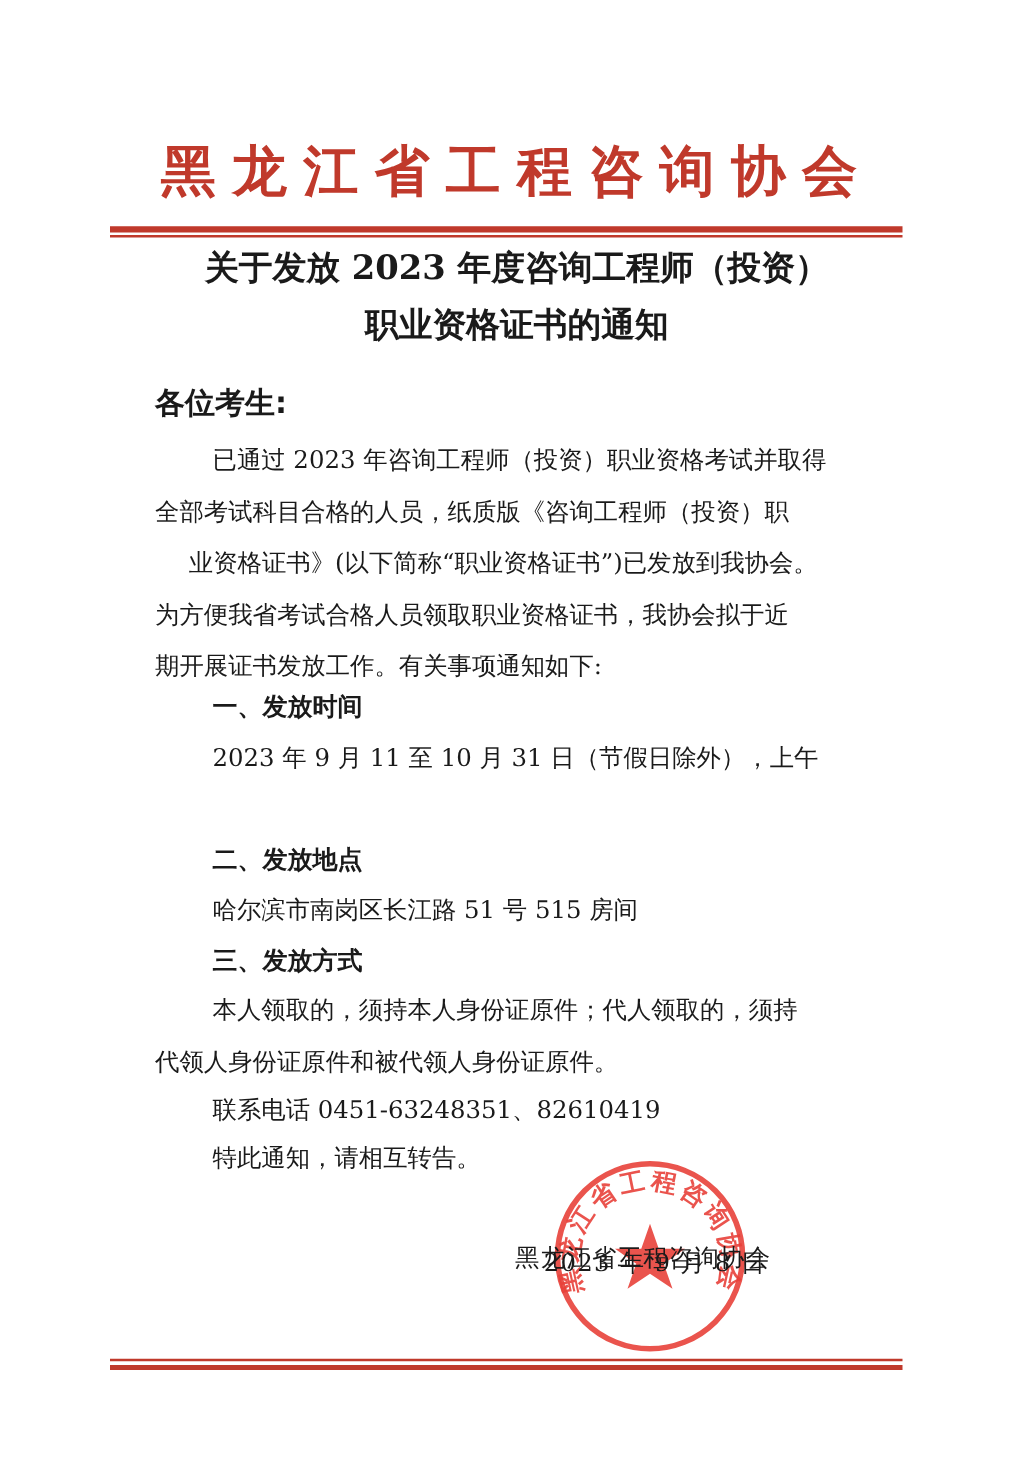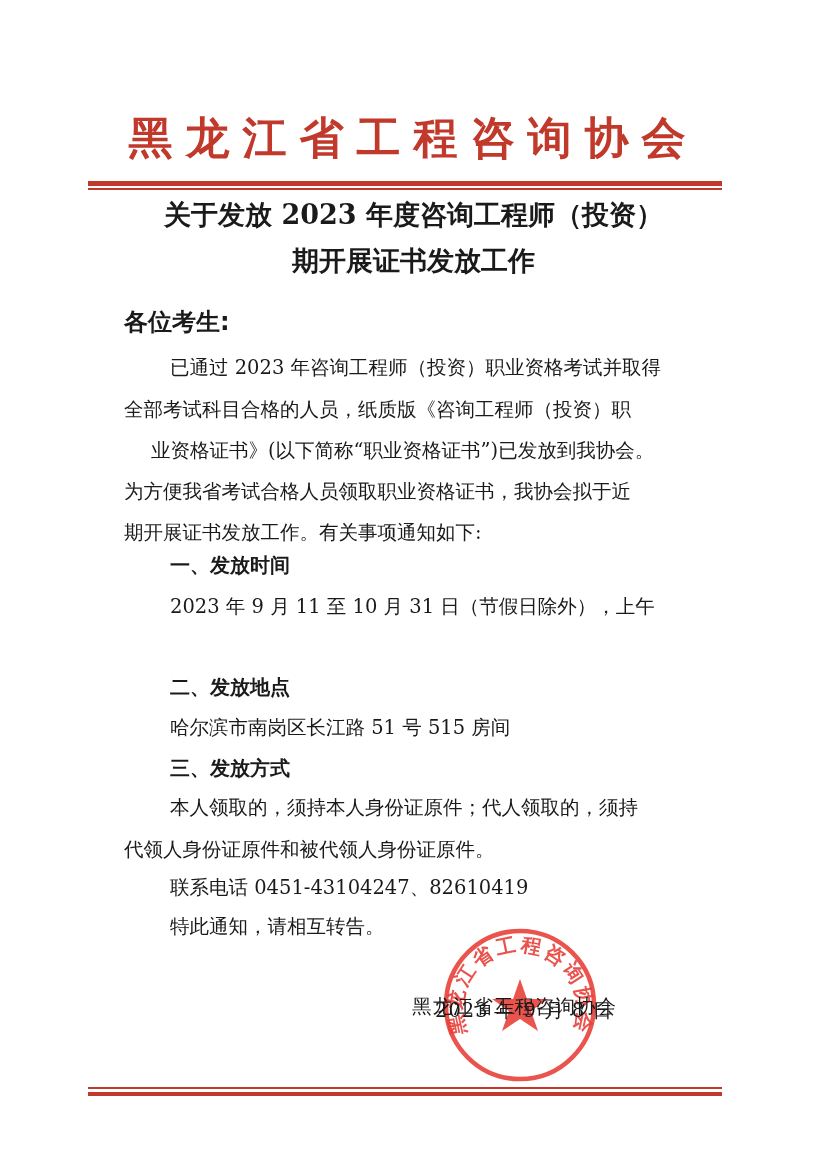--- a/index.html
+++ b/index.html
@@ -66,41 +66,41 @@
 </head>
 <body>
 
 <div class="page">
 
   <div class="org-header">黑龙江省工程咨询协会</div>
   <div class="rule top-thick"></div>
   <div class="rule top-thin"></div>
 
   <div class="title l1">关于发放 2023 年度咨询工程师（投资）</div>
-  <div class="title l2">期开展证书发放工作</div>
+  <div class="title l2">职业资格证书的通知</div>
 
   <div class="salutation">各位考生:</div>
 
   <div class="line" style="left:170px; top:354px;">已通过 2023 年咨询工程师（投资）职业资格考试并取得</div>
   <div class="line" style="left:124px; top:396px;">全部考试科目合格的人员，纸质版《咨询工程师（投资）职</div>
   <div class="line" style="left:124px; top:437px;margin-left:27px;">业资格证书》(以下简称“职业资格证书”)已发放到我协会。</div>
   <div class="line" style="left:124px; top:478px;">为方便我省考试合格人员领取职业资格证书，我协会拟于近</div>
   <div class="line" style="left:124px; top:519px;">期开展证书发放工作。有关事项通知如下:</div>
 
   <div class="heading" style="top:551px;">一、发放时间</div>
   <div class="line" style="left:170px; top:593px;">2023 年 9 月 11 至 10 月 31 日（节假日除外），上午</div>
 
   <div class="heading" style="top:673px;">二、发放地点</div>
   <div class="line" style="left:170px; top:714px;">哈尔滨市南岗区长江路 51 号 515 房间</div>
 
   <div class="heading" style="top:754px;">三、发放方式</div>
   <div class="line" style="left:170px; top:794px;">本人领取的，须持本人身份证原件；代人领取的，须持</div>
   <div class="line" style="left:124px; top:836px;">代领人身份证原件和被代领人身份证原件。</div>
 
-  <div class="line" style="left:170px; top:874px;">联系电话 0451-43104247、82610419</div>
+  <div class="line" style="left:170px; top:874px;">联系电话 0451-63248351、82610419</div>
   <div class="line" style="left:170px; top:913px;">特此通知，请相互转告。</div>
 
   <svg class="seal" viewBox="0 0 156 156">
     <defs>
       <path id="sealArc" d="M 28,112 A 58,58 0 1,1 128,112"></path>
     </defs>
     <circle cx="78" cy="78" r="74" fill="none" stroke="#e8413a" stroke-width="4.5" opacity="0.9"></circle>
     <text font-family="DejaVu Sans, sans-serif" font-weight="bold" font-size="20" fill="#e8413a" opacity="0.9" letter-spacing="3">
       <textPath href="#sealArc" startOffset="50%" text-anchor="middle">黑龙江省工程咨询协会</textPath>
     </text>

